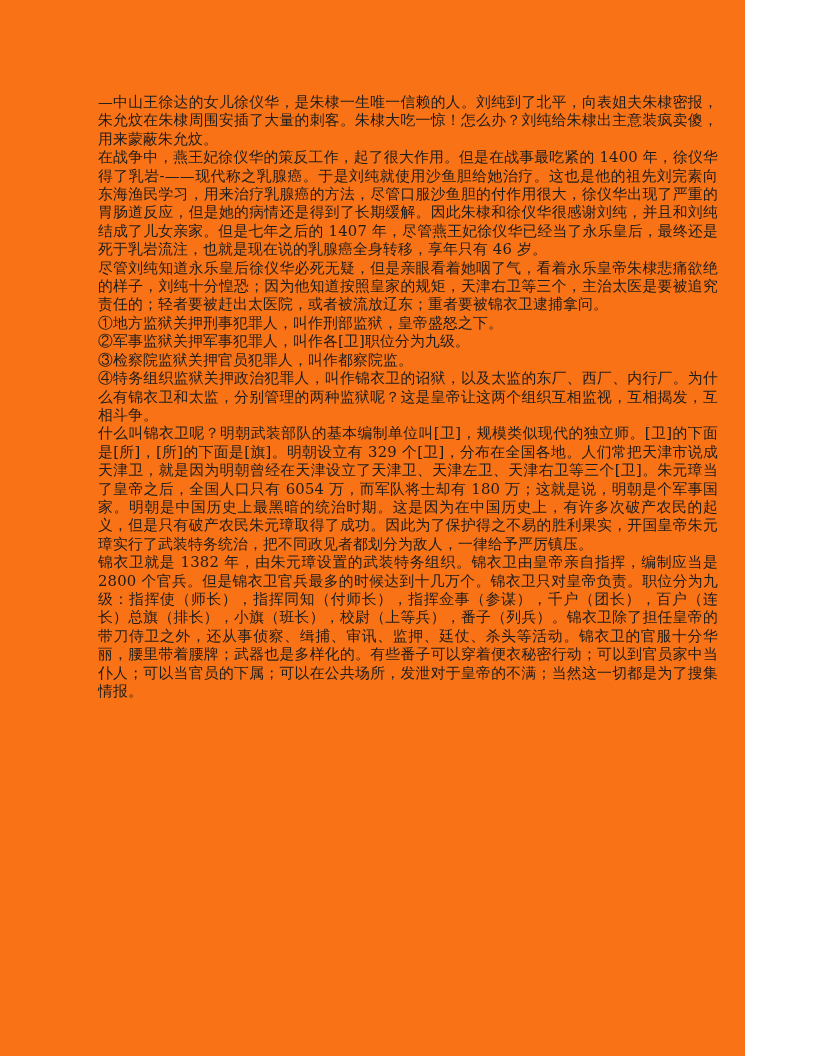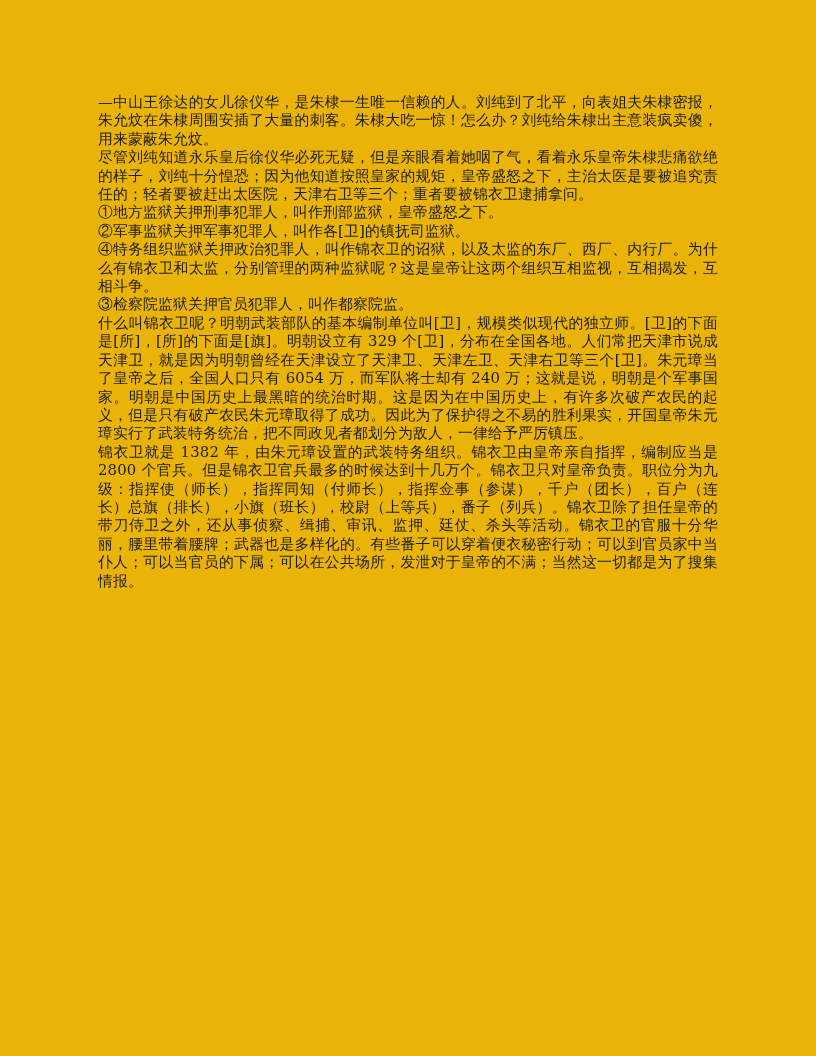--- a/index.html
+++ b/index.html
@@ -2,23 +2,23 @@
 <html><head>
 <meta charset="utf-8">
 <style>
   html, body {
     margin: 0;
     padding: 0;
     background: #ffffff;
   }
   .page {
     position: relative;
-    width: 816px;
+    width: 745px;
     height: 1056px;
-    background: #eab308;
+    background: #f97316;
     overflow: hidden;
     text-decoration: underline;
   }
   .content {
     position: absolute;
     left: 98px;
     top: 93px;
     width: 620px;
   }
   .content p {
@@ -32,21 +32,22 @@
     text-justify: inter-character;
     letter-spacing: 0.2px;
   }
 </style>
 </head>
 <body>
 
 <div class="page">
   <div class="content">
     <p>—中山王徐达的女儿徐仪华，是朱棣一生唯一信赖的人。刘纯到了北平，向表姐夫朱棣密报，朱允炆在朱棣周围安插了大量的刺客。朱棣大吃一惊！怎么办？刘纯给朱棣出主意装疯卖傻，用来蒙蔽朱允炆。</p>
-    <p>尽管刘纯知道永乐皇后徐仪华必死无疑，但是亲眼看着她咽了气，看着永乐皇帝朱棣悲痛欲绝的样子，刘纯十分惶恐；因为他知道按照皇家的规矩，皇帝盛怒之下，主治太医是要被追究责任的；轻者要被赶出太医院，天津右卫等三个；重者要被锦衣卫逮捕拿问。</p>
+    <p>在战争中，燕王妃徐仪华的策反工作，起了很大作用。但是在战事最吃紧的 1400 年，徐仪华得了乳岩-——现代称之乳腺癌。于是刘纯就使用沙鱼胆给她治疗。这也是他的祖先刘完素向东海渔民学习，用来治疗乳腺癌的方法，尽管口服沙鱼胆的付作用很大，徐仪华出现了严重的胃肠道反应，但是她的病情还是得到了长期缓解。因此朱棣和徐仪华很感谢刘纯，并且和刘纯结成了儿女亲家。但是七年之后的 1407 年，尽管燕王妃徐仪华已经当了永乐皇后，最终还是死于乳岩流注，也就是现在说的乳腺癌全身转移，享年只有 46 岁。</p>
+    <p>尽管刘纯知道永乐皇后徐仪华必死无疑，但是亲眼看着她咽了气，看着永乐皇帝朱棣悲痛欲绝的样子，刘纯十分惶恐；因为他知道按照皇家的规矩，天津右卫等三个，主治太医是要被追究责任的；轻者要被赶出太医院，或者被流放辽东；重者要被锦衣卫逮捕拿问。</p>
     <p>①地方监狱关押刑事犯罪人，叫作刑部监狱，皇帝盛怒之下。</p>
-    <p>②军事监狱关押军事犯罪人，叫作各[卫]的镇抚司监狱。</p>
+    <p>②军事监狱关押军事犯罪人，叫作各[卫]职位分为九级。</p>
+    <p>③检察院监狱关押官员犯罪人，叫作都察院监。</p>
     <p>④特务组织监狱关押政治犯罪人，叫作锦衣卫的诏狱，以及太监的东厂、西厂、内行厂。为什么有锦衣卫和太监，分别管理的两种监狱呢？这是皇帝让这两个组织互相监视，互相揭发，互相斗争。</p>
-    <p>③检察院监狱关押官员犯罪人，叫作都察院监。</p>
-    <p>什么叫锦衣卫呢？明朝武装部队的基本编制单位叫[卫]，规模类似现代的独立师。[卫]的下面是[所]，[所]的下面是[旗]。明朝设立有 329 个[卫]，分布在全国各地。人们常把天津市说成天津卫，就是因为明朝曾经在天津设立了天津卫、天津左卫、天津右卫等三个[卫]。朱元璋当了皇帝之后，全国人口只有 6054 万，而军队将士却有 240 万；这就是说，明朝是个军事国家。明朝是中国历史上最黑暗的统治时期。这是因为在中国历史上，有许多次破产农民的起义，但是只有破产农民朱元璋取得了成功。因此为了保护得之不易的胜利果实，开国皇帝朱元璋实行了武装特务统治，把不同政见者都划分为敌人，一律给予严厉镇压。</p>
+    <p>什么叫锦衣卫呢？明朝武装部队的基本编制单位叫[卫]，规模类似现代的独立师。[卫]的下面是[所]，[所]的下面是[旗]。明朝设立有 329 个[卫]，分布在全国各地。人们常把天津市说成天津卫，就是因为明朝曾经在天津设立了天津卫、天津左卫、天津右卫等三个[卫]。朱元璋当了皇帝之后，全国人口只有 6054 万，而军队将士却有 180 万；这就是说，明朝是个军事国家。明朝是中国历史上最黑暗的统治时期。这是因为在中国历史上，有许多次破产农民的起义，但是只有破产农民朱元璋取得了成功。因此为了保护得之不易的胜利果实，开国皇帝朱元璋实行了武装特务统治，把不同政见者都划分为敌人，一律给予严厉镇压。</p>
     <p>锦衣卫就是 1382 年，由朱元璋设置的武装特务组织。锦衣卫由皇帝亲自指挥，编制应当是 2800 个官兵。但是锦衣卫官兵最多的时候达到十几万个。锦衣卫只对皇帝负责。职位分为九级：指挥使（师长），指挥同知（付师长），指挥佥事（参谋），千户（团长），百户（连长）总旗（排长），小旗（班长），校尉（上等兵），番子（列兵）。锦衣卫除了担任皇帝的带刀侍卫之外，还从事侦察、缉捕、审讯、监押、廷仗、杀头等活动。锦衣卫的官服十分华丽，腰里带着腰牌；武器也是多样化的。有些番子可以穿着便衣秘密行动；可以到官员家中当仆人；可以当官员的下属；可以在公共场所，发泄对于皇帝的不满；当然这一切都是为了搜集情报。</p>
   </div>
 </div>
 
 </body></html>

